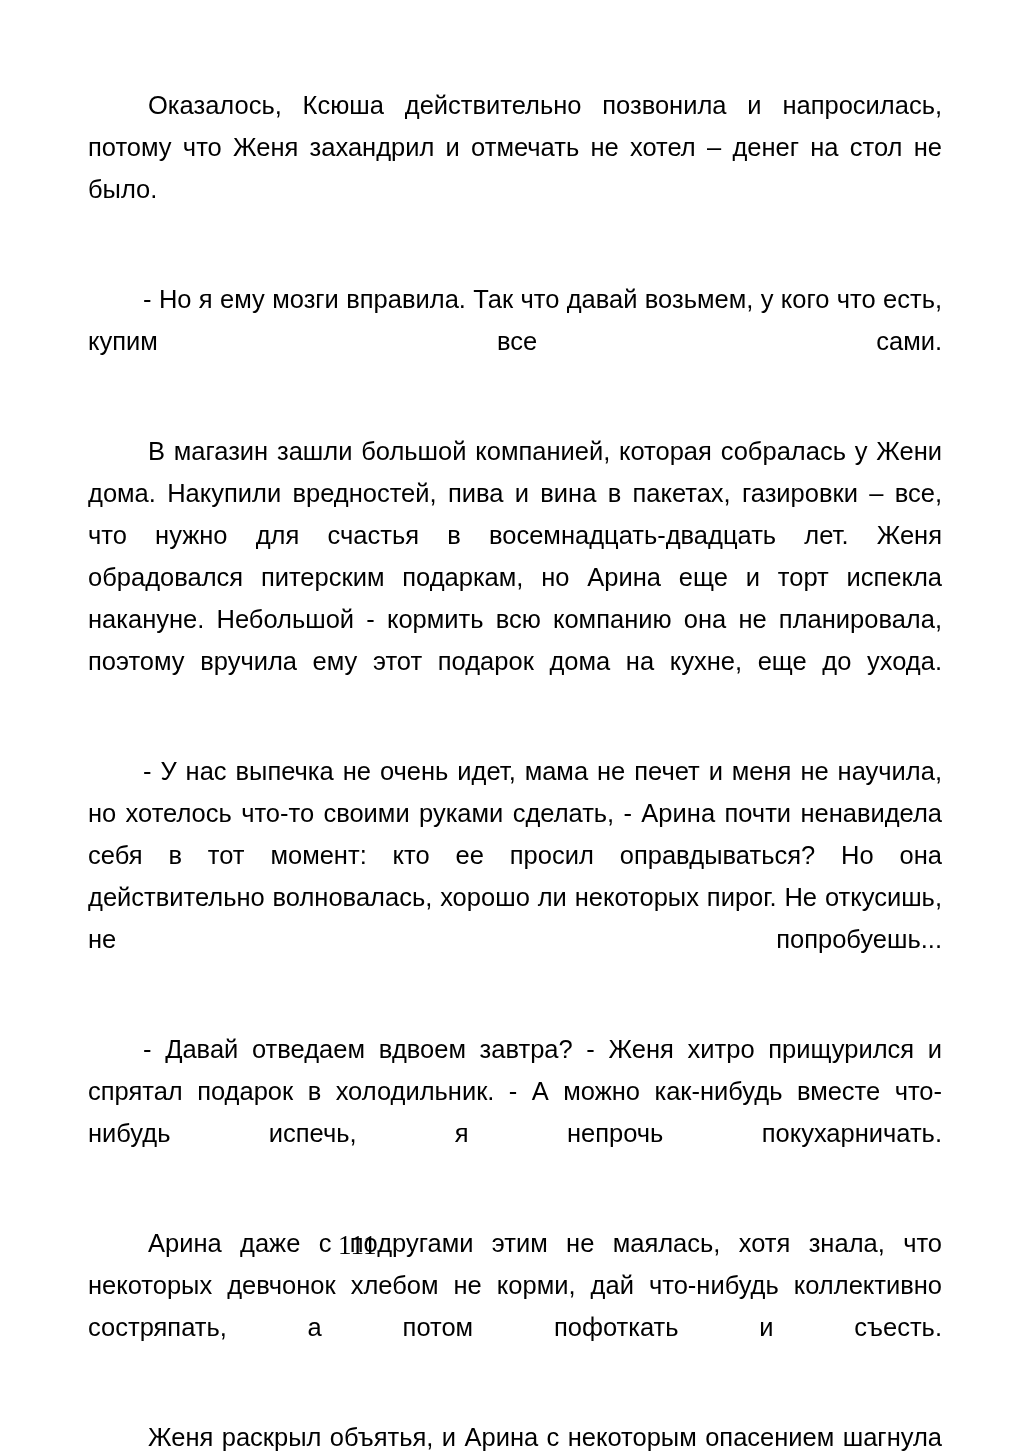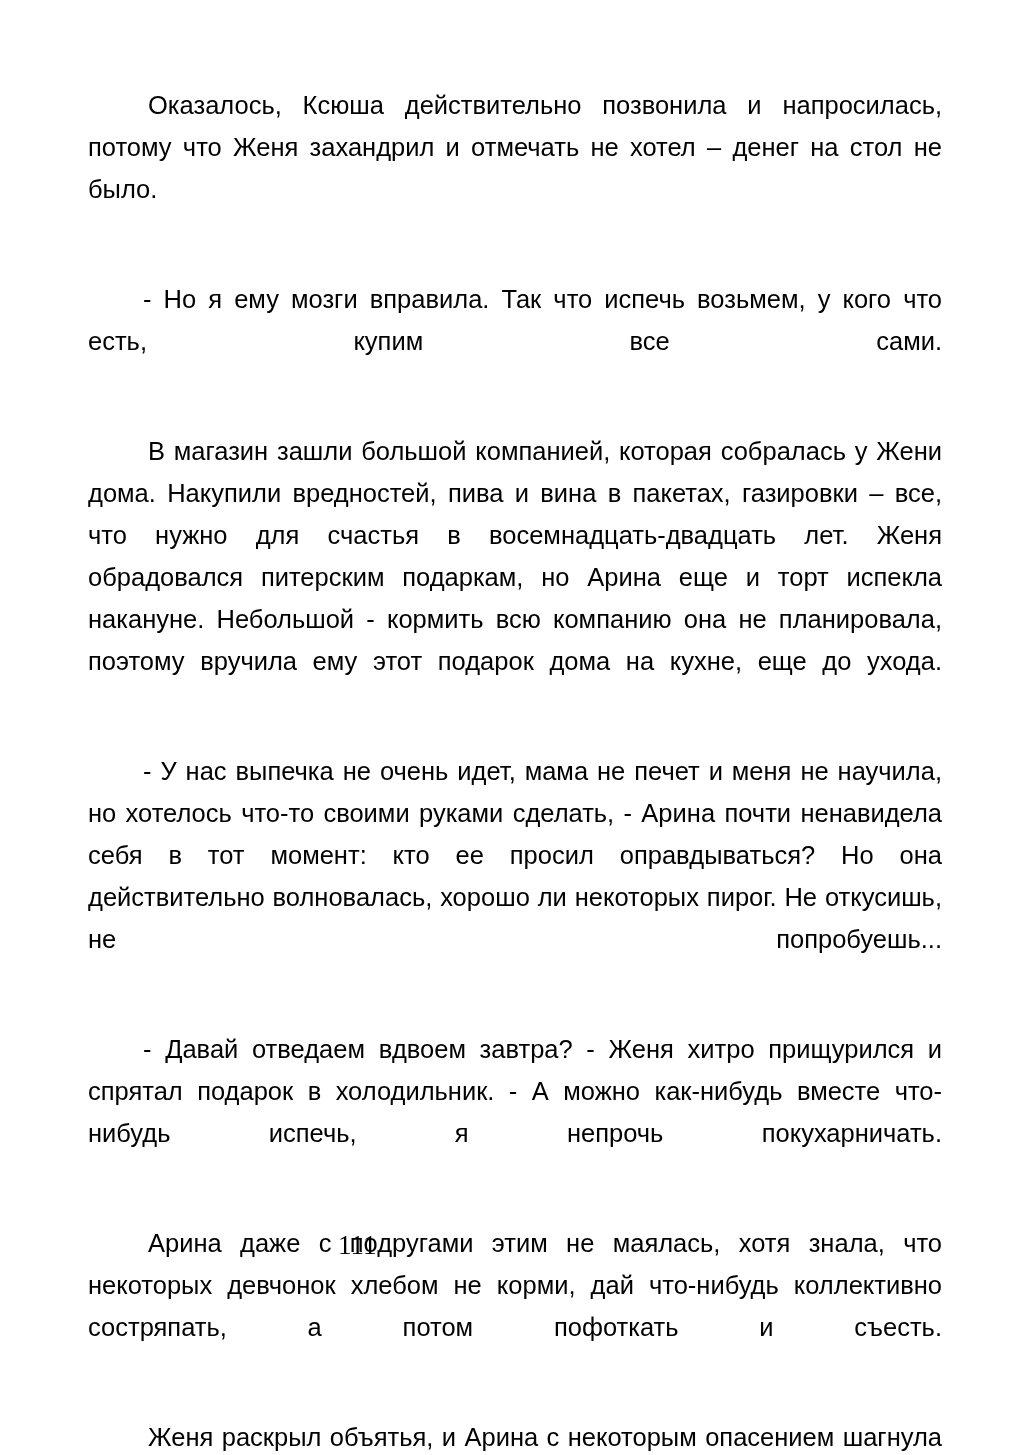--- a/index.html
+++ b/index.html
@@ -70,21 +70,21 @@
 </style>
 </head>
 <body>
 
 <div class="page">
 
   <div class="text-column">
 
     <p class="para">Оказалось, Ксюша действительно позвонила и напросилась, потому что Женя захандрил и отмечать не хотел – денег на стол не было.</p>
 
-    <p class="para dialogue">- Но я ему мозги вправила. Так что испечь возьмем, у кого что есть, купим все сами.</p>
+    <p class="para dialogue">- Но я ему мозги вправила. Так что давай возьмем, у кого что есть, купим все сами.</p>
 
     <p class="para">В магазин зашли большой компанией, которая собралась у Жени дома. Накупили вредностей, пива и вина в пакетах, газировки – все, что нужно для счастья в восемнадцать-двадцать лет. Женя обрадовался питерским подаркам, но Арина еще и торт испекла накануне. Небольшой - кормить всю компанию она не планировала, поэтому вручила ему этот подарок дома на кухне, еще до ухода.</p>
 
     <p class="para dialogue">- У нас выпечка не очень идет, мама не печет и меня не научила, но хотелось что-то своими руками сделать, - Арина почти ненавидела себя в тот момент: кто ее просил оправдываться? Но она действительно волновалась, хорошо ли некоторых пирог. Не откусишь, не попробуешь...</p>
 
     <p class="para dialogue">- Давай отведаем вдвоем завтра? - Женя хитро прищурился и спрятал подарок в холодильник. - А можно как-нибудь вместе что-нибудь испечь, я непрочь покухарничать.</p>
 
     <p class="para">Арина даже с подругами этим не маялась, хотя знала, что некоторых девчонок хлебом не корми, дай что-нибудь коллективно состряпать, а потом пофоткать и съесть.</p>
 
     <p class="para">Женя раскрыл объятья, и Арина с некоторым опасением шагнула ему навстречу.</p>

